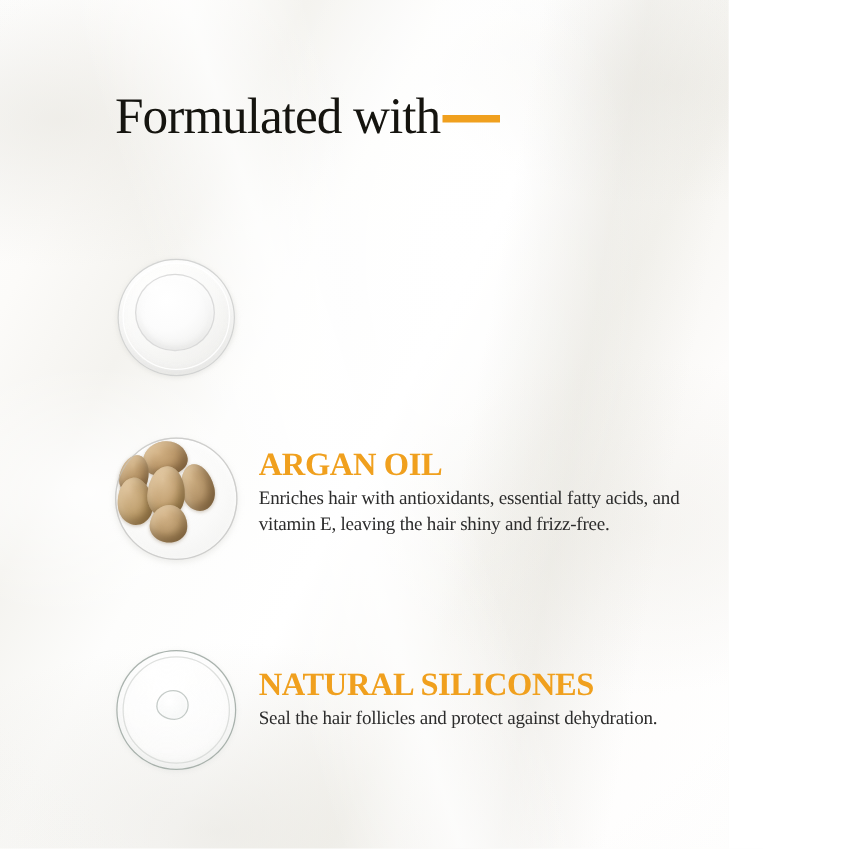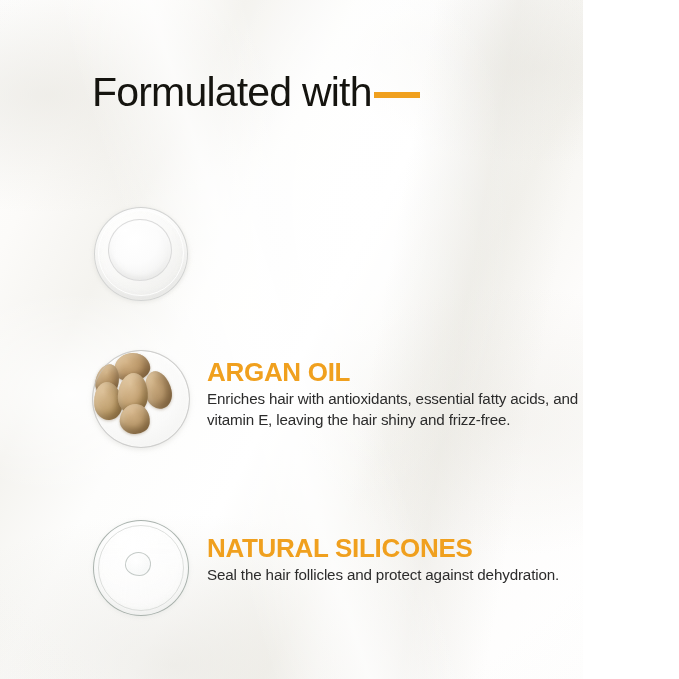--- a/index.html
+++ b/index.html
@@ -13,20 +13,21 @@
     font-family: "Liberation Sans", sans-serif;
     background: #ffffff;
   }
 
   #page {
     position: relative;
     width: 583px;
     height: 679px;
     overflow: hidden;
     background: #fbfbfa;
+    font-family: Liberation Serif, serif;
   }
 
   
   .bg-layer {
     position: absolute;
     inset: 0;
     pointer-events: none;
   }
   .bg-base {
     background:

